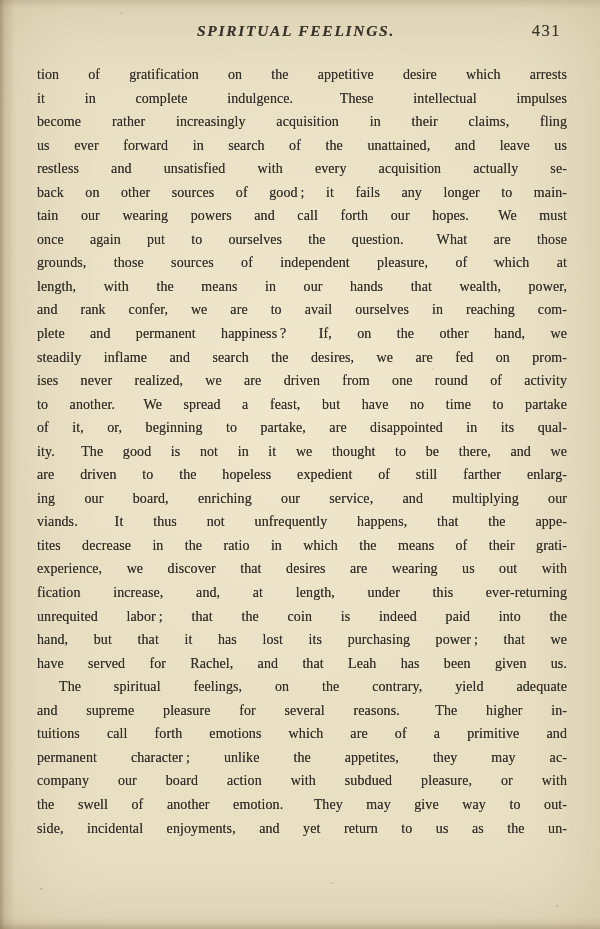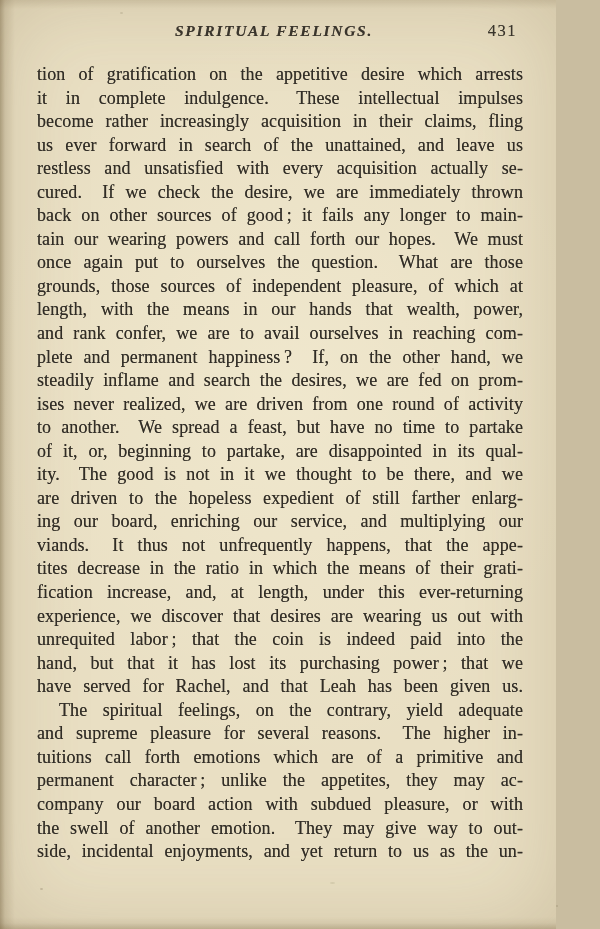--- a/index.html
+++ b/index.html
@@ -2,21 +2,21 @@
 <html><head>
 <meta charset="utf-8">
 <style>
   html, body { margin: 0; padding: 0; }
   body {
     width: 600px; height: 929px; overflow: hidden;
     background: #c9bda0;
   }
   .page {
     position: relative;
-    width: 556px; height: 929px;
+    width: 600px; height: 929px;
     background-color: #e9dfc3;
     background-image:
       linear-gradient(to right, rgba(110,92,58,0.45) 0px, rgba(110,92,58,0.16) 5px, rgba(0,0,0,0) 15px),
       linear-gradient(to top, rgba(110,92,58,0.30) 0px, rgba(110,92,58,0.08) 6px, rgba(0,0,0,0) 12px),
       linear-gradient(to bottom, rgba(110,92,58,0.16) 0px, rgba(0,0,0,0) 9px),
       radial-gradient(ellipse 420px 500px at 52% 42%, rgba(255,250,228,0.30), rgba(0,0,0,0) 75%);
     box-shadow: inset 0 0 90px rgba(118,96,56,0.22);
     font-family: "Liberation Serif", "DejaVu Serif", serif;
     color: #312d26;
   }
@@ -42,21 +42,21 @@
     font-size: 16.5px;
     letter-spacing: 1.5px;
     color: #3a352c;
     text-shadow: 0 0 0.5px rgba(58,53,44,0.55);
     text-align: center;
   }
   .text-block {
     position: absolute; left: 37px; right: 33px; top: 63px;
   }
   .line {
-    font-size: 18px;
+    font-size: 14px;
     line-height: 23.55px;
     letter-spacing: 0.1px;
     text-align: justify;
     text-align-last: justify;
     text-shadow: 0 0 0.55px rgba(49,45,38,0.65);
   }
   .line.indent { text-indent: 22px; }
 </style>
 </head>
 <body>
@@ -67,39 +67,38 @@
     <div class="running-title">SPIRITUAL FEELINGS.</div>
     <div class="page-number">431</div>
   </div>
 
   <div class="text-block" id="text-block">
       <div class="line">tion of gratification on the appetitive desire which arrests</div>
       <div class="line">it in complete indulgence.  These intellectual impulses</div>
       <div class="line">become rather increasingly acquisition in their claims, fling</div>
       <div class="line">us ever forward in search of the unattained, and leave us</div>
       <div class="line">restless and unsatisfied with every acquisition actually se-</div>
-      <div class="line">cured.  If we check the desire, we are immediately thrown</div>
       <div class="line">back on other sources of good ; it fails any longer to main-</div>
       <div class="line">tain our wearing powers and call forth our hopes.  We must</div>
       <div class="line">once again put to ourselves the question.  What are those</div>
       <div class="line">grounds, those sources of independent pleasure, of which at</div>
       <div class="line">length, with the means in our hands that wealth, power,</div>
       <div class="line">and rank confer, we are to avail ourselves in reaching com-</div>
       <div class="line">plete and permanent happiness ?  If, on the other hand, we</div>
       <div class="line">steadily inflame and search the desires, we are fed on prom-</div>
       <div class="line">ises never realized, we are driven from one round of activity</div>
       <div class="line">to another.  We spread a feast, but have no time to partake</div>
       <div class="line">of it, or, beginning to partake, are disappointed in its qual-</div>
       <div class="line">ity.  The good is not in it we thought to be there, and we</div>
       <div class="line">are driven to the hopeless expedient of still farther enlarg-</div>
       <div class="line">ing our board, enriching our service, and multiplying our</div>
       <div class="line">viands.  It thus not unfrequently happens, that the appe-</div>
       <div class="line">tites decrease in the ratio in which the means of their grati-</div>
+      <div class="line">experience, we discover that desires are wearing us out with</div>
       <div class="line">fication increase, and, at length, under this ever-returning</div>
-      <div class="line">experience, we discover that desires are wearing us out with</div>
       <div class="line">unrequited labor ; that the coin is indeed paid into the</div>
       <div class="line">hand, but that it has lost its purchasing power ; that we</div>
       <div class="line">have served for Rachel, and that Leah has been given us.</div>
       <div class="line indent">The spiritual feelings, on the contrary, yield adequate</div>
       <div class="line">and supreme pleasure for several reasons.  The higher in-</div>
       <div class="line">tuitions call forth emotions which are of a primitive and</div>
       <div class="line">permanent character ; unlike the appetites, they may ac-</div>
       <div class="line">company our board action with subdued pleasure, or with</div>
       <div class="line">the swell of another emotion.  They may give way to out-</div>
       <div class="line">side, incidental enjoyments, and yet return to us as the un-</div>

